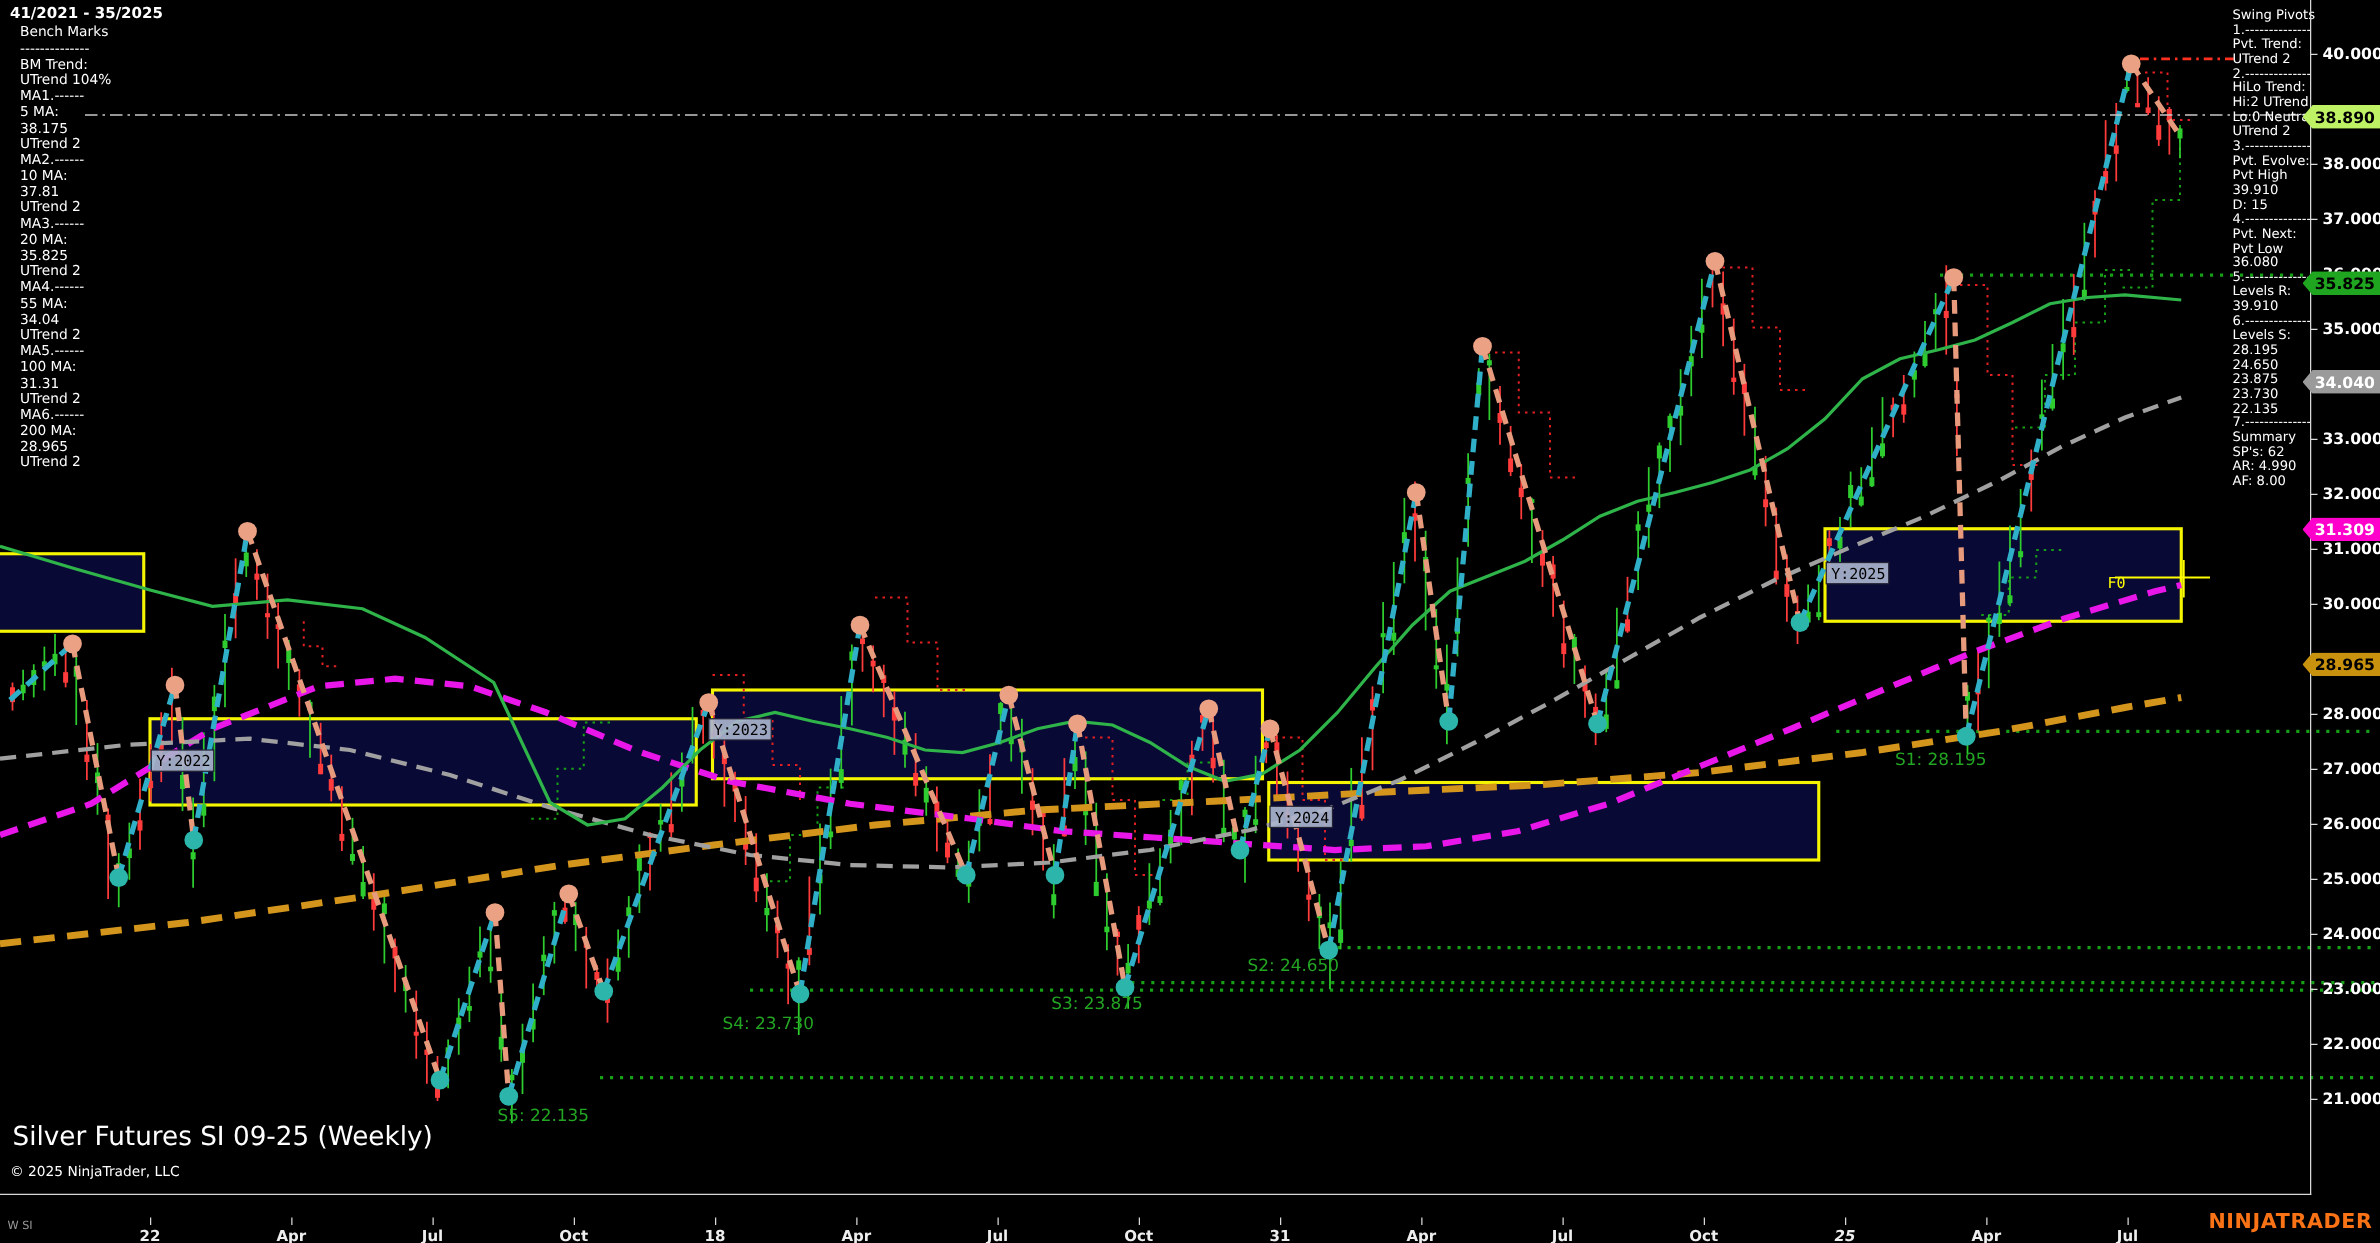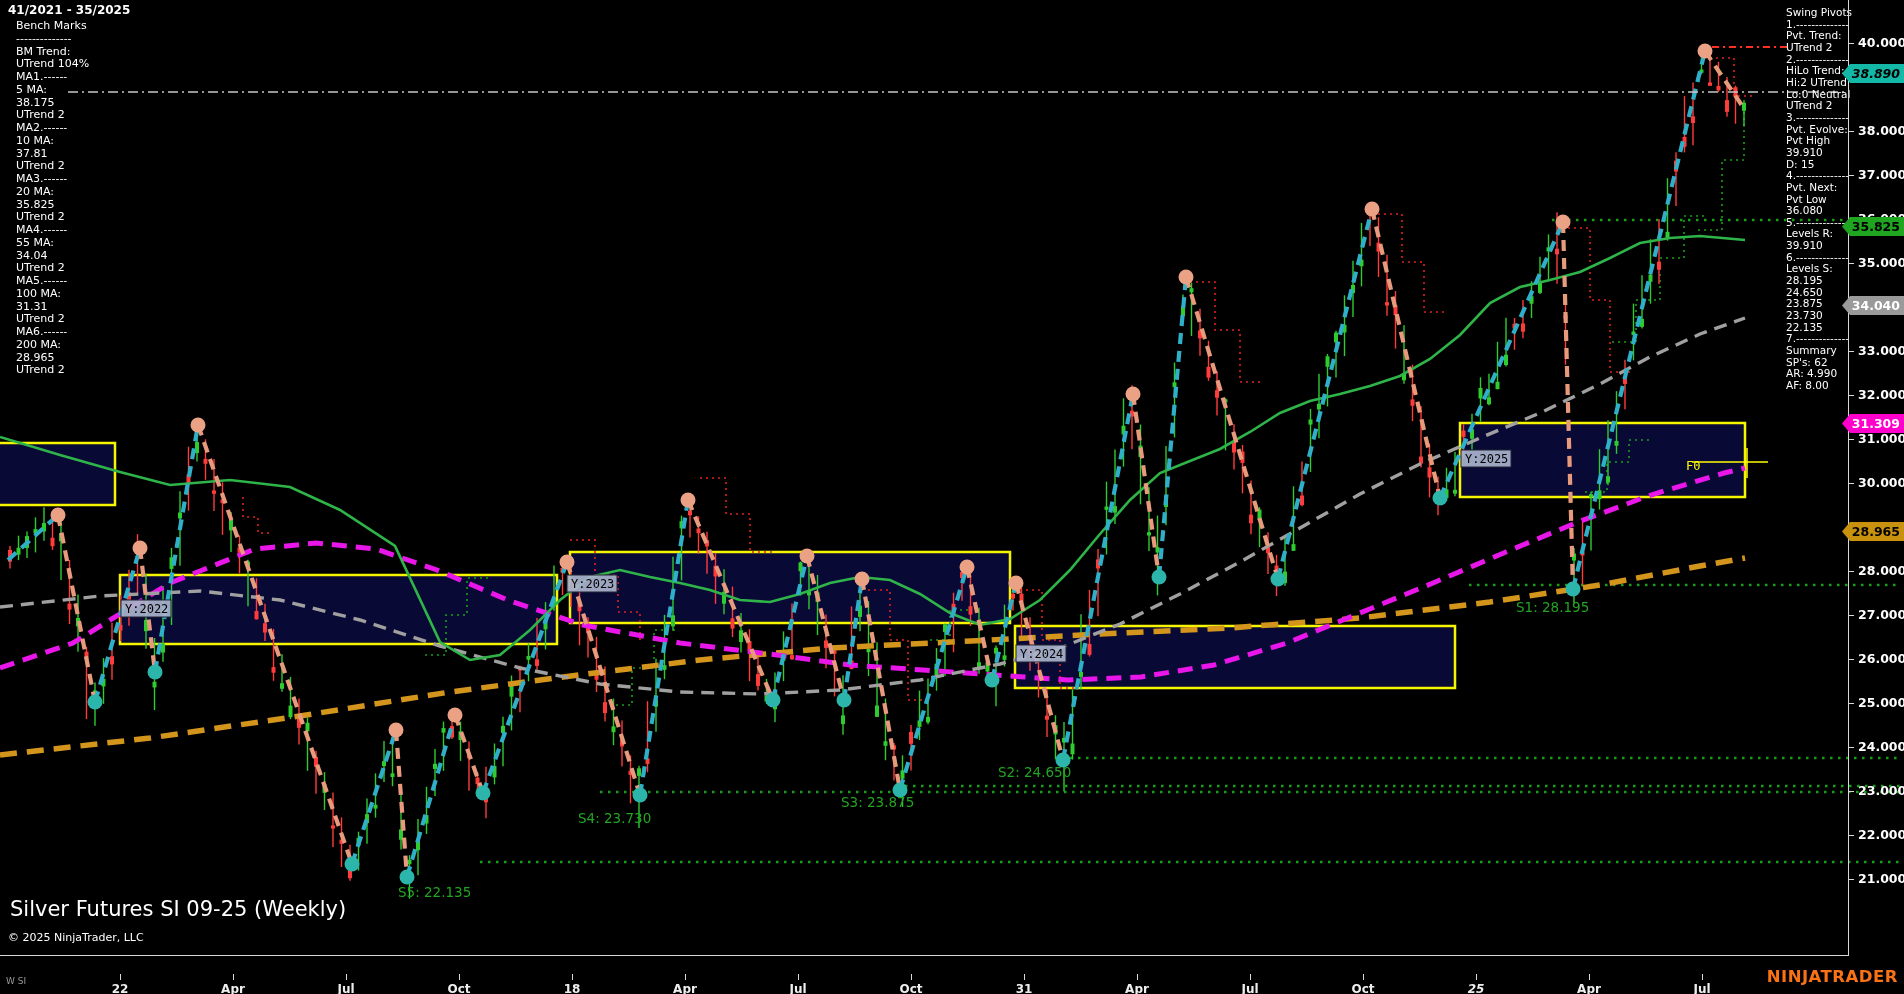--- a/index.html
+++ b/index.html
@@ -649,21 +649,21 @@
       <div class="ptick-dash" style="top: 703px;"></div>
       <div class="ptick" style="top: 695px;">25.000</div>
       <div class="ptick-dash" style="top: 747px;"></div>
       <div class="ptick" style="top: 739px;">24.000</div>
       <div class="ptick-dash" style="top: 791px;"></div>
       <div class="ptick" style="top: 783px;">23.000</div>
       <div class="ptick-dash" style="top: 835px;"></div>
       <div class="ptick" style="top: 827px;">22.000</div>
       <div class="ptick-dash" style="top: 879px;"></div>
       <div class="ptick" style="top: 871px;">21.000</div>
-      <div class="ptag" style="top: 64px; background: #14b8a6; color: rgb(0, 0, 0); font-style: italic;">38.890</div>
+      <div class="ptag" style="top: 84px; background: #bef264; color: rgb(0, 0, 0);">38.890</div>
       <div class="ptag" style="top: 217px; background: rgb(31, 165, 31); color: rgb(0, 0, 0);">35.825</div>
       <div class="ptag" style="top: 296px; background: rgb(154, 154, 154); color: rgb(255, 255, 255);">34.040</div>
       <div class="ptag" style="top: 414px; background: rgb(255, 0, 204); color: rgb(255, 255, 255);">31.309</div>
       <div class="ptag" style="top: 522px; background: rgb(201, 146, 14); color: rgb(0, 0, 0);">28.965</div>
     </div>
   <div id="time-axis">
       <div class="ttick" style="left: 120px;"></div>
       <div class="tlabel" style="left: 120px;">22</div>
       <div class="ttick" style="left: 233px;"></div>
       <div class="tlabel" style="left: 233px;">Apr</div>

